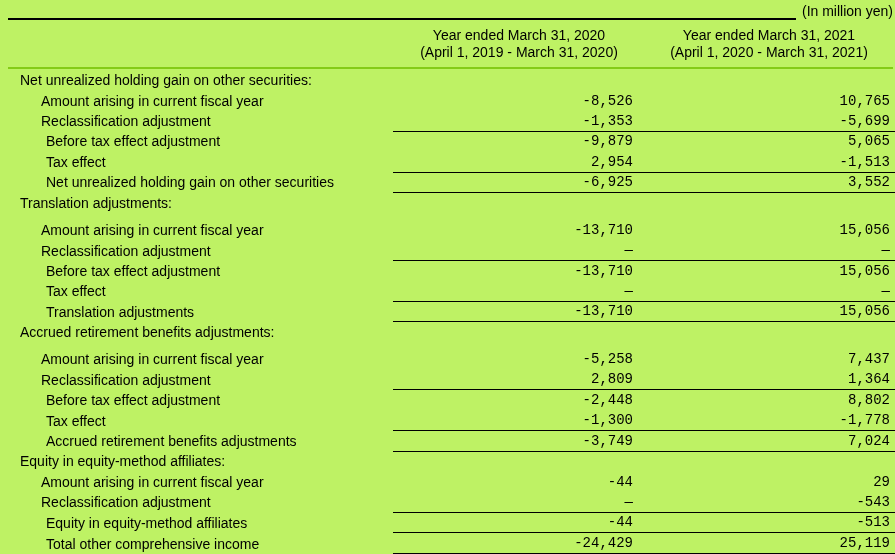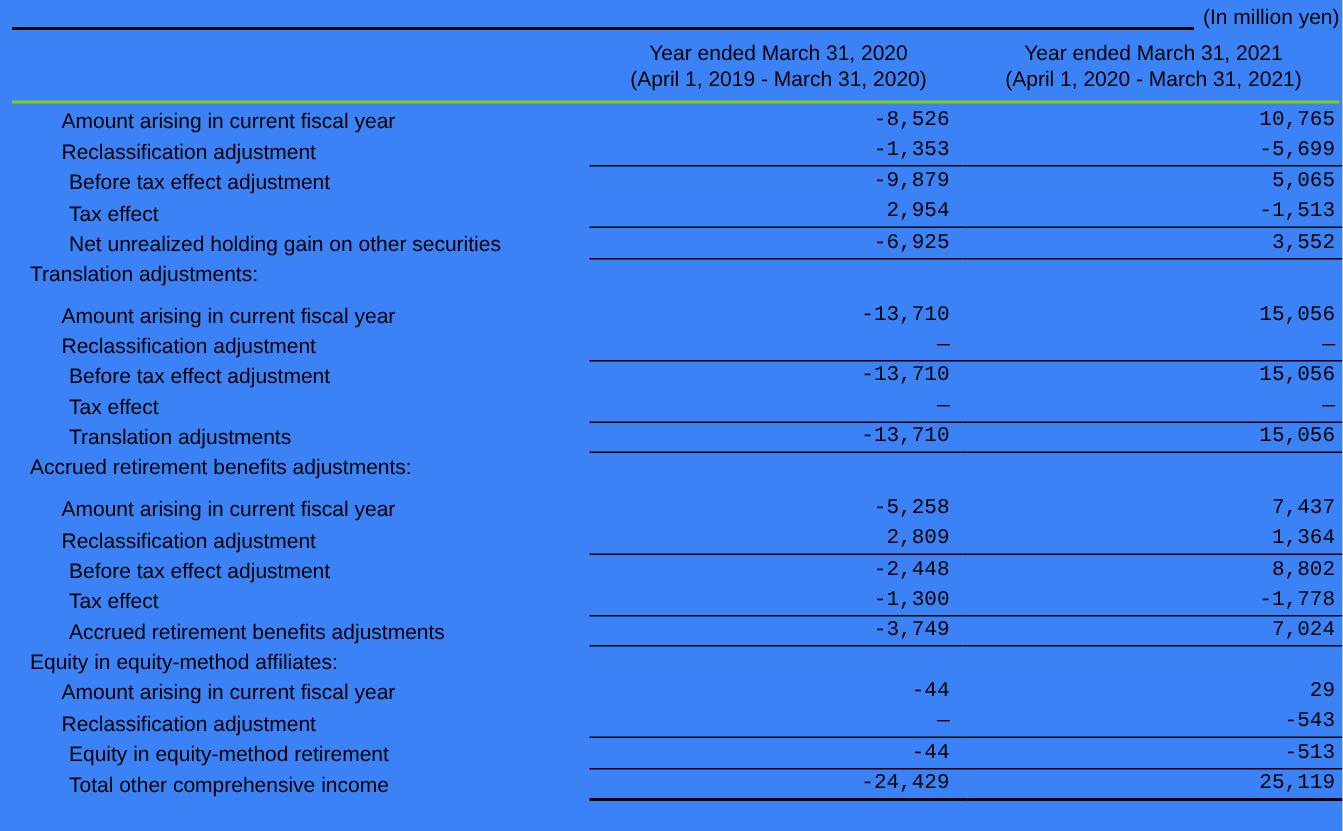--- a/index.html
+++ b/index.html
@@ -4,21 +4,21 @@
 <style>
   html, body {
     margin: 0;
     padding: 0;
     background: #ffffff;
   }
   .sheet {
     position: relative;
     width: 895px;
     height: 554px;
-    background: #3b82f6;
+    background: #bef264;
     color: #000000;
     font-family: "Liberation Sans", sans-serif;
     font-size: 14px;
     overflow: hidden;
     box-sizing: border-box;
   }
   
   .unit-row {
     display: flex;
     align-items: flex-end;
@@ -96,20 +96,25 @@
       <div>Year ended March 31, 2020</div>
       <div>(April 1, 2019 - March 31, 2020)</div>
     </div>
     <div class="th">
       <div>Year ended March 31, 2021</div>
       <div>(April 1, 2020 - March 31, 2021)</div>
     </div>
   </div>
 
   <div class="tbody" id="tbody">
+  <div class="tr indent-0">
+    <div class="td label">Net unrealized holding gain on other securities:</div>
+    <div class="td val c1"></div>
+    <div class="td val c2"></div>
+  </div>
 
   <div class="tr indent-1">
     <div class="td label">Amount arising in current fiscal year</div>
     <div class="td val c1">-8,526</div>
     <div class="td val c2">10,765</div>
   </div>
 
   <div class="tr indent-1 u">
     <div class="td label">Reclassification adjustment</div>
     <div class="td val c1">-1,353</div>
@@ -218,21 +223,21 @@
     <div class="td val c2">29</div>
   </div>
 
   <div class="tr indent-1 u">
     <div class="td label">Reclassification adjustment</div>
     <div class="td val c1">—</div>
     <div class="td val c2">-543</div>
   </div>
 
   <div class="tr indent-2 u">
-    <div class="td label">Equity in equity-method retirement</div>
+    <div class="td label">Equity in equity-method affiliates</div>
     <div class="td val c1">-44</div>
     <div class="td val c2">-513</div>
   </div>
 
   <div class="tr indent-2 total">
     <div class="td label">Total other comprehensive income</div>
     <div class="td val c1">-24,429</div>
     <div class="td val c2">25,119</div>
   </div>
 </div>

